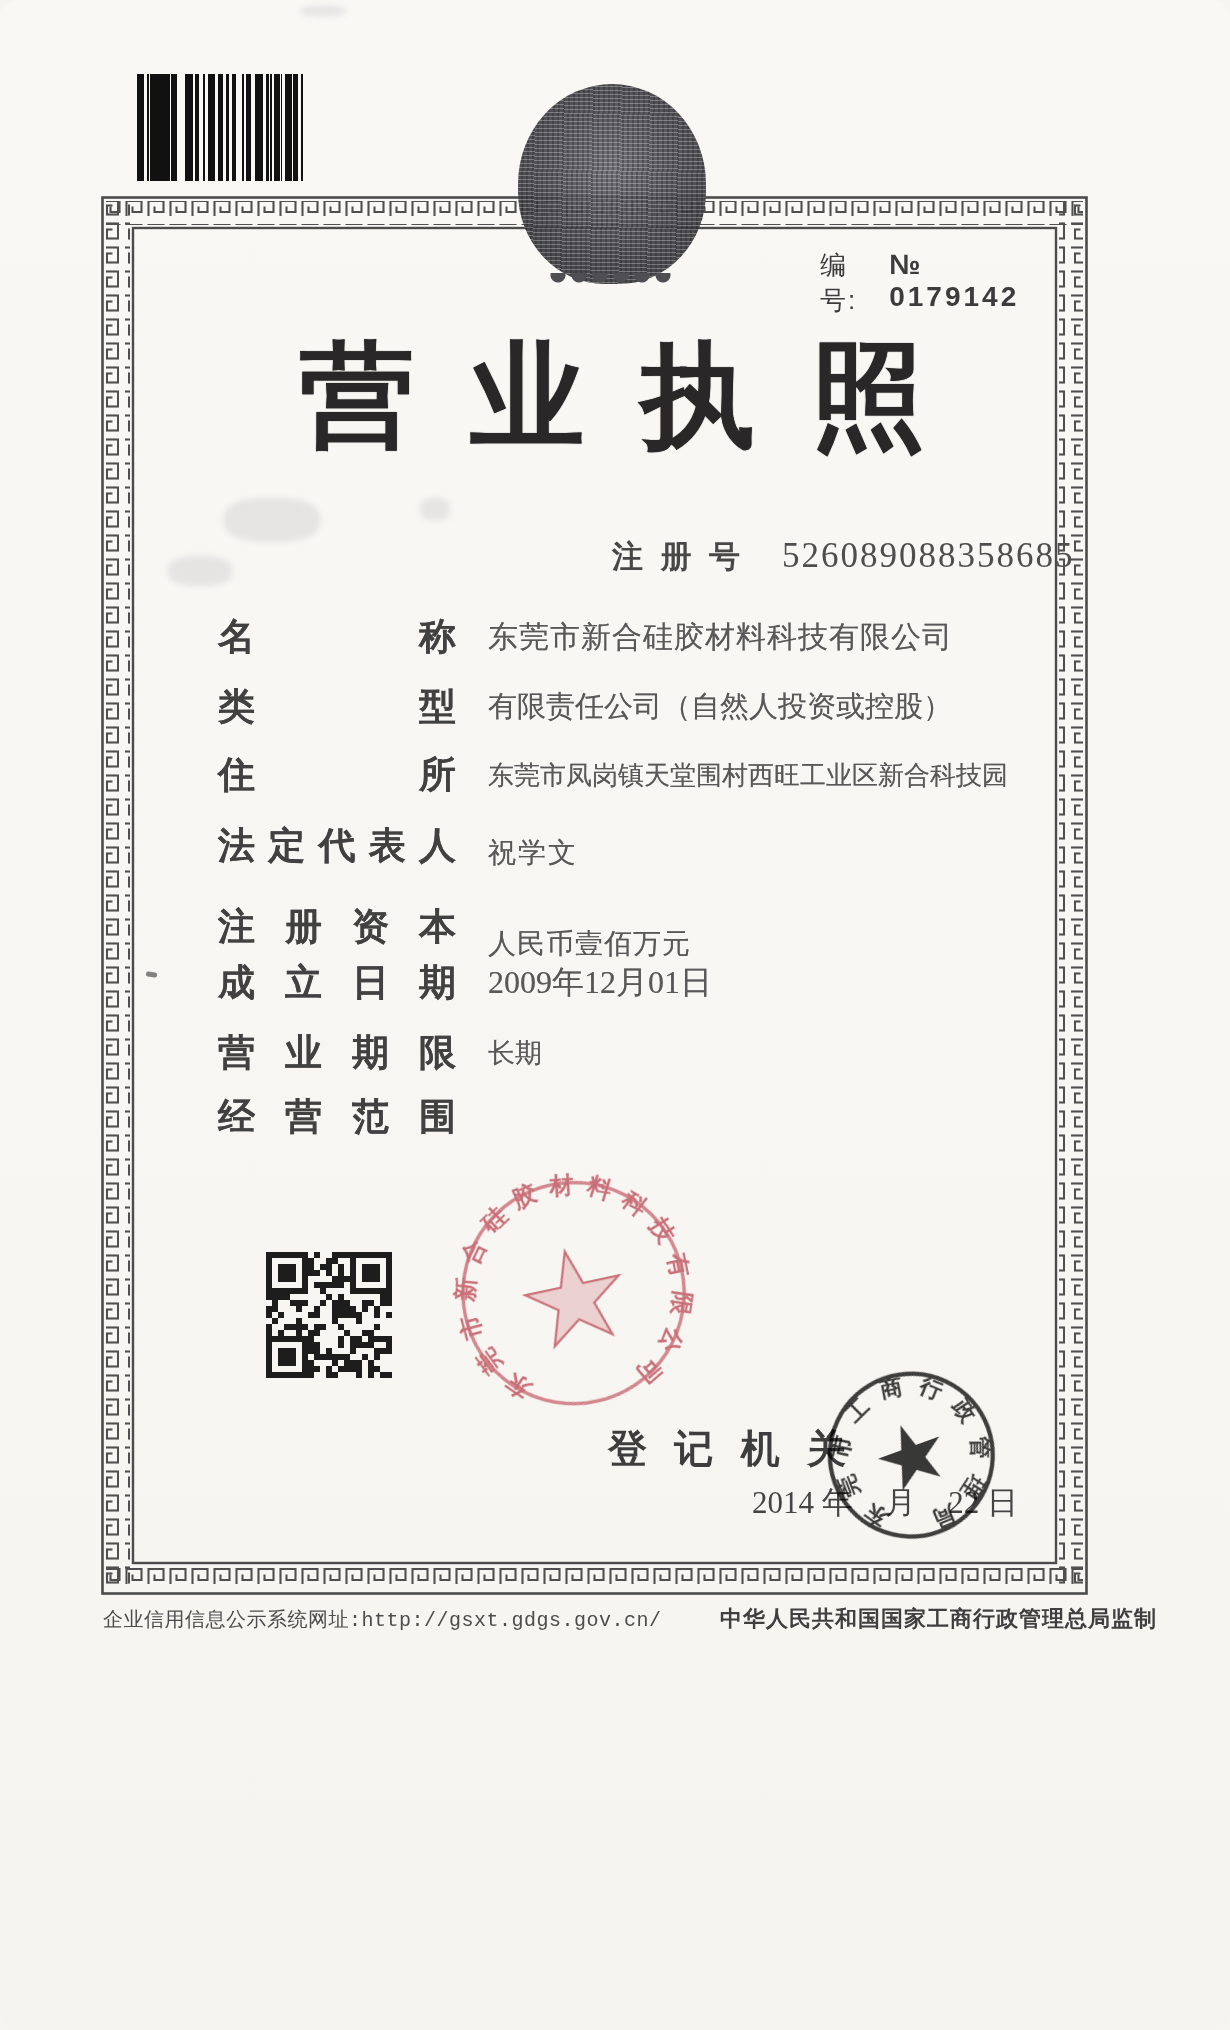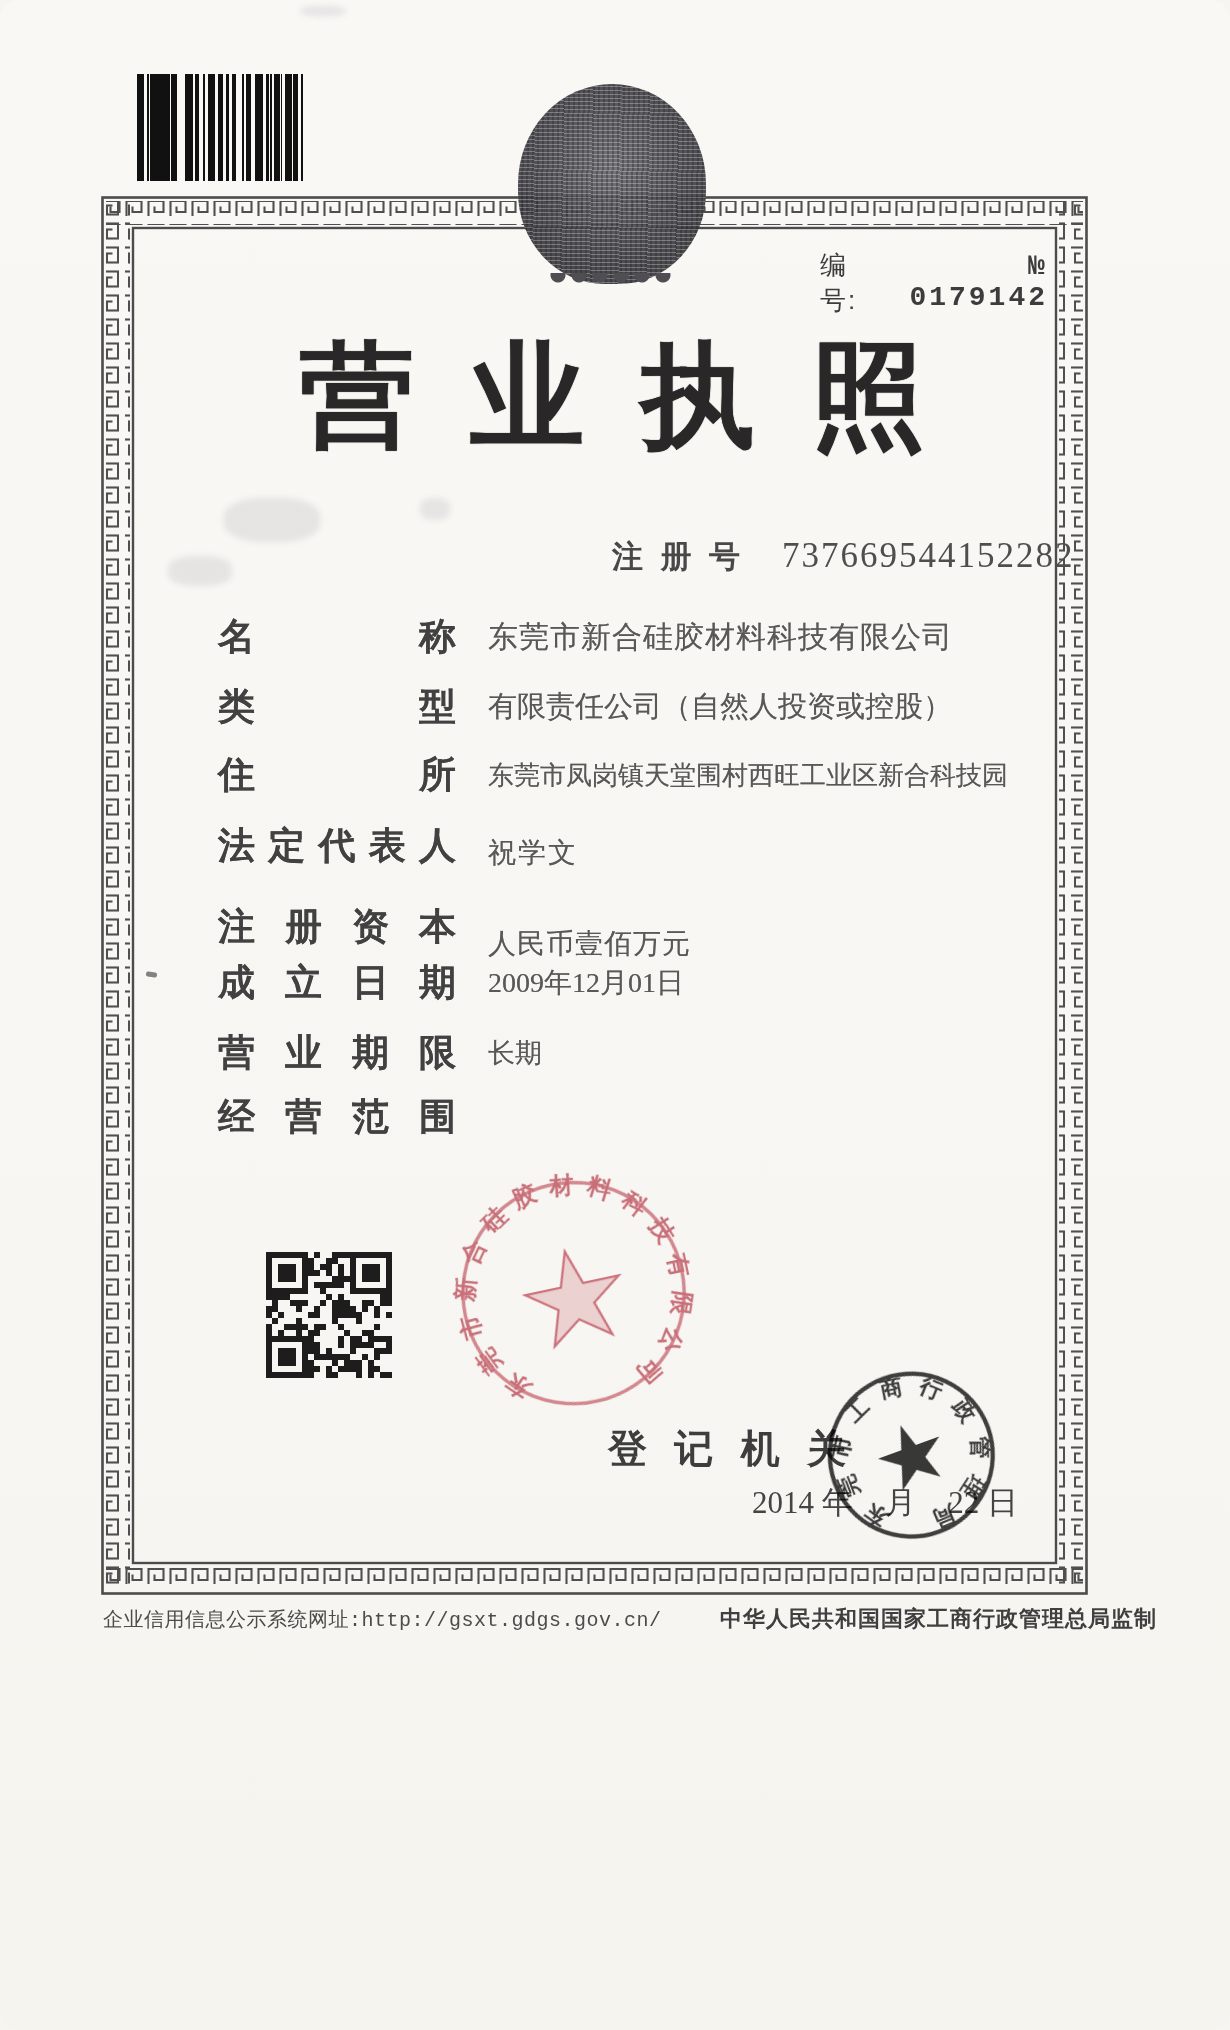--- a/index.html
+++ b/index.html
@@ -28,21 +28,21 @@
   }
   .emblem::after{
     content:"";position:absolute;left:30px;bottom:-7px;width:128px;height:18px;
     background:radial-gradient(circle at 10px 2px,#46464a 0 7px,transparent 8px);
     background-size:21px 18px;background-repeat:repeat-x;
     filter:blur(.6px);
   }
   
   .serial{position:absolute;left:820px;top:248px;width:228px;display:flex;justify-content:flex-end;gap:10px;align-items:baseline;color:#3c3c3c;}
   .serial .lbl{font-size:26px;letter-spacing:2px;}
-  .serial .no{font-family:Liberation Mono, monospace;font-weight:bold;font-size:28px;letter-spacing:3px;text-align:right;}
+  .serial .no{font-family:Liberation Sans, sans-serif;font-weight:bold;font-size:28px;letter-spacing:3px;}
   
   .title{
     position:absolute;left:300px;top:330px;width:625px;
     display:flex;justify-content:space-between;
     font-size:114px;font-weight:900;color:#2d2b2b;line-height:1.15;
     text-shadow:0 0 1px #2d2b2b;
     filter:contrast(1.05);
   }
   
   .regno{position:absolute;left:612px;top:536px;display:flex;align-items:baseline;}
@@ -50,21 +50,21 @@
   .regno .val{margin-left:42px;font-family:"Liberation Serif",serif;font-size:35px;letter-spacing:2px;color:#4e4e4e;}
   
   .row{position:absolute;left:218px;display:flex;align-items:center;}
   .row .flabel{width:238px;display:flex;justify-content:space-between;font-size:37px;font-weight:600;color:#414141;text-shadow:0 0 .6px rgba(60,60,60,.7);}
   .row .fvalue{margin-left:32px;color:#585858;text-shadow:0 0 .5px rgba(90,90,90,.6);}
   .r-name  {top:612px;} .r-name  .fvalue{font-size:30px;letter-spacing:1px;}
   .r-type  {top:682px;} .r-type  .fvalue{font-size:29px;}
   .r-addr  {top:750px;} .r-addr  .fvalue{font-size:26px;}
   .r-legal {top:820px;} .r-legal .fvalue{font-size:28px;letter-spacing:2px;margin-top:14px;}
   .r-cap   {top:890px;} .r-cap   .fvalue{font-size:28px;letter-spacing:1px;margin-top:35px;}
-  .r-estab {top:958px;} .r-estab .fvalue{font-size:28px;font-family:"Liberation Serif",serif;}
+  .r-estab {top:958px;} .r-estab .fvalue{font-size:32px;font-family:"Liberation Serif",serif;}
   .r-term  {top:1028px;}.r-term  .fvalue{font-size:27px;}
   .r-scope {top:1092px;align-items:flex-start;}
   .r-scope .fvalue{font-size:19.5px;width:562px;line-height:27.5px;text-align:justify;color:#515151;}
   
   .qr{position:absolute;left:266px;top:1252px;width:126px;height:126px;display:grid;grid-template-columns:repeat(21,6px);grid-template-rows:repeat(21,6px);filter:blur(.3px);}
   .qr i{display:block;}
   .qr i.on{background:#1d1d1d;}
   
   .seal{position:absolute;mix-blend-mode:multiply;}
   .seal-red{left:449px;top:1168px;transform:rotate(-12deg);opacity:.85;filter:blur(.3px);}
@@ -197,21 +197,21 @@
       <span>执</span>
       <span>照</span>
     </div>
 
   <div class="regno">
     <span class="lbl char-justify">
         <span>注</span>
         <span>册</span>
         <span>号</span>
       </span>
-    <span class="val">737669544152282</span>
+    <span class="val">526089088358685</span>
   </div>
 
   <div class="row r-name">
     <span class="flabel char-justify">
         <span>名</span>
         <span>称</span>
       </span>
     <span class="fvalue">东莞市新合硅胶材料科技有限公司</span>
   </div>
   <div class="row r-type">

